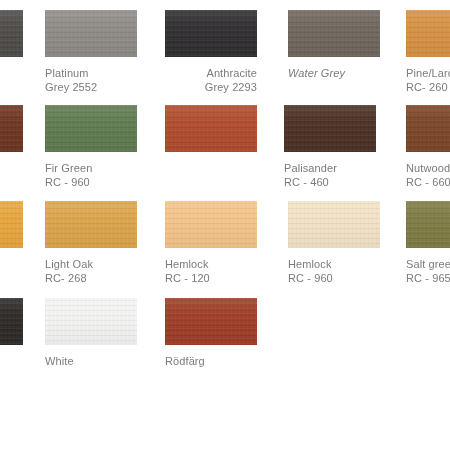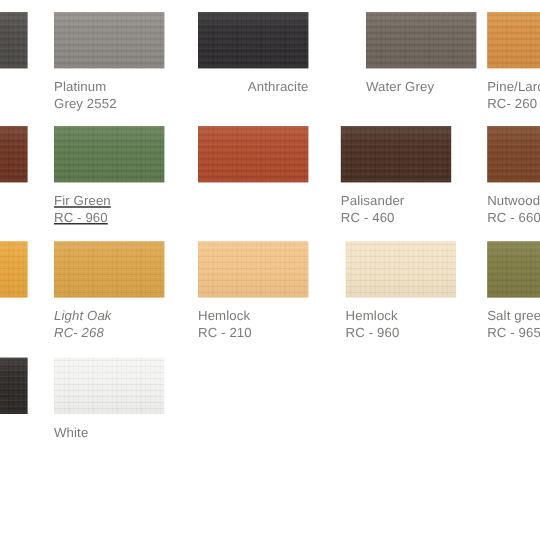--- a/index.html
+++ b/index.html
@@ -113,23 +113,24 @@
       </div>
     </div>
     <div class="swatch-cell" style="left: 165px; top: 10px; width: 92px; text-align: right;">
       <div class="swatch-chip" style="background: rgb(46, 44, 46);">
         <div class="grain"></div>
         <div class="grain2"></div>
         <div class="sheen"></div>
       </div>
       <div class="swatch-label">
         <span class="ln">Anthracite</span>
-      </div>
-    </div>
-    <div class="swatch-cell" style="left: 305px; top: 10px; width: 92px;">
+        <span class="ln">Grey 2293</span>
+      </div>
+    </div>
+    <div class="swatch-cell" style="left: 288px; top: 10px; width: 92px; font-style: italic;">
       <div class="swatch-chip" style="background: rgb(110, 101, 92);">
         <div class="grain"></div>
         <div class="grain2"></div>
         <div class="sheen"></div>
       </div>
       <div class="swatch-label">
         <span class="ln">Water Grey</span>
       </div>
     </div>
     <div class="swatch-cell" style="left: 406px; top: 10px; width: 92px;">
@@ -143,21 +144,21 @@
         <span class="ln">RC- 260</span>
       </div>
     </div>
     <div class="swatch-cell" style="left: -69px; top: 105px; width: 92px;">
       <div class="swatch-chip" style="background: rgb(109, 51, 32);">
         <div class="grain"></div>
         <div class="grain2"></div>
         <div class="sheen"></div>
       </div>
     </div>
-    <div class="swatch-cell" style="left: 45px; top: 105px; width: 92px; text-decoration: underline;">
+    <div class="swatch-cell" style="left: 45px; top: 105px; width: 92px;">
       <div class="swatch-chip" style="background: rgb(93, 122, 79);">
         <div class="grain"></div>
         <div class="grain2"></div>
         <div class="sheen"></div>
       </div>
       <div class="swatch-label">
         <span class="ln">Fir Green</span>
         <span class="ln">RC - 960</span>
       </div>
     </div>
@@ -190,40 +191,40 @@
         <span class="ln">RC - 660</span>
       </div>
     </div>
     <div class="swatch-cell" style="left: -69px; top: 201px; width: 92px;">
       <div class="swatch-chip" style="background: rgb(232, 165, 58);">
         <div class="grain"></div>
         <div class="grain2"></div>
         <div class="sheen"></div>
       </div>
     </div>
-    <div class="swatch-cell" style="left: 45px; top: 201px; width: 92px; font-style: italic;">
+    <div class="swatch-cell" style="left: 45px; top: 201px; width: 92px;">
       <div class="swatch-chip" style="background: rgb(220, 164, 73);">
         <div class="grain"></div>
         <div class="grain2"></div>
         <div class="sheen"></div>
       </div>
       <div class="swatch-label">
         <span class="ln">Light Oak</span>
         <span class="ln">RC- 268</span>
       </div>
     </div>
     <div class="swatch-cell" style="left: 165px; top: 201px; width: 92px;">
       <div class="swatch-chip" style="background: rgb(244, 196, 137);">
         <div class="grain"></div>
         <div class="grain2"></div>
         <div class="sheen"></div>
       </div>
       <div class="swatch-label">
         <span class="ln">Hemlock</span>
-        <span class="ln">RC - 210</span>
+        <span class="ln">RC - 120</span>
       </div>
     </div>
     <div class="swatch-cell" style="left: 288px; top: 201px; width: 92px;">
       <div class="swatch-chip" style="background: rgb(244, 227, 198);">
         <div class="grain"></div>
         <div class="grain2"></div>
         <div class="sheen"></div>
       </div>
       <div class="swatch-label">
         <span class="ln">Hemlock</span>
@@ -251,13 +252,23 @@
     <div class="swatch-cell" style="left: 45px; top: 298px; width: 92px;">
       <div class="swatch-chip" style="background: rgb(244, 244, 243);">
         <div class="grain"></div>
         <div class="grain2"></div>
         <div class="sheen"></div>
       </div>
       <div class="swatch-label">
         <span class="ln">White</span>
       </div>
     </div>
+    <div class="swatch-cell" style="left: 165px; top: 298px; width: 92px;">
+      <div class="swatch-chip" style="background: rgb(158, 59, 38);">
+        <div class="grain"></div>
+        <div class="grain2"></div>
+        <div class="sheen"></div>
+      </div>
+      <div class="swatch-label">
+        <span class="ln">Rödfärg</span>
+      </div>
+    </div>
   </div>
 
 </body></html>

